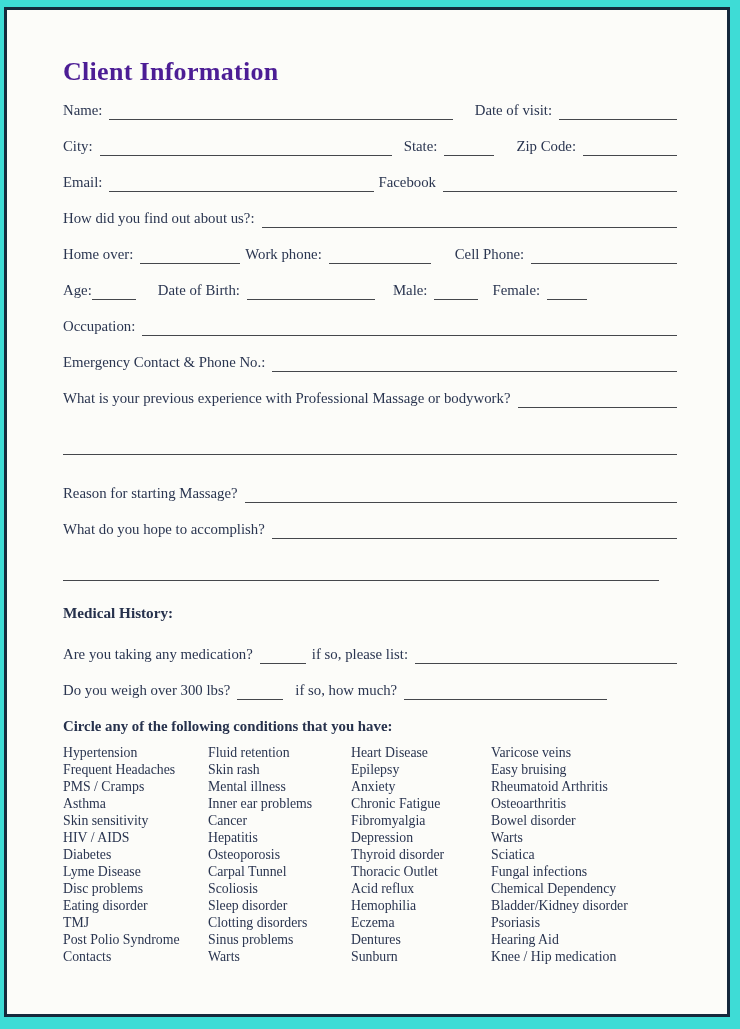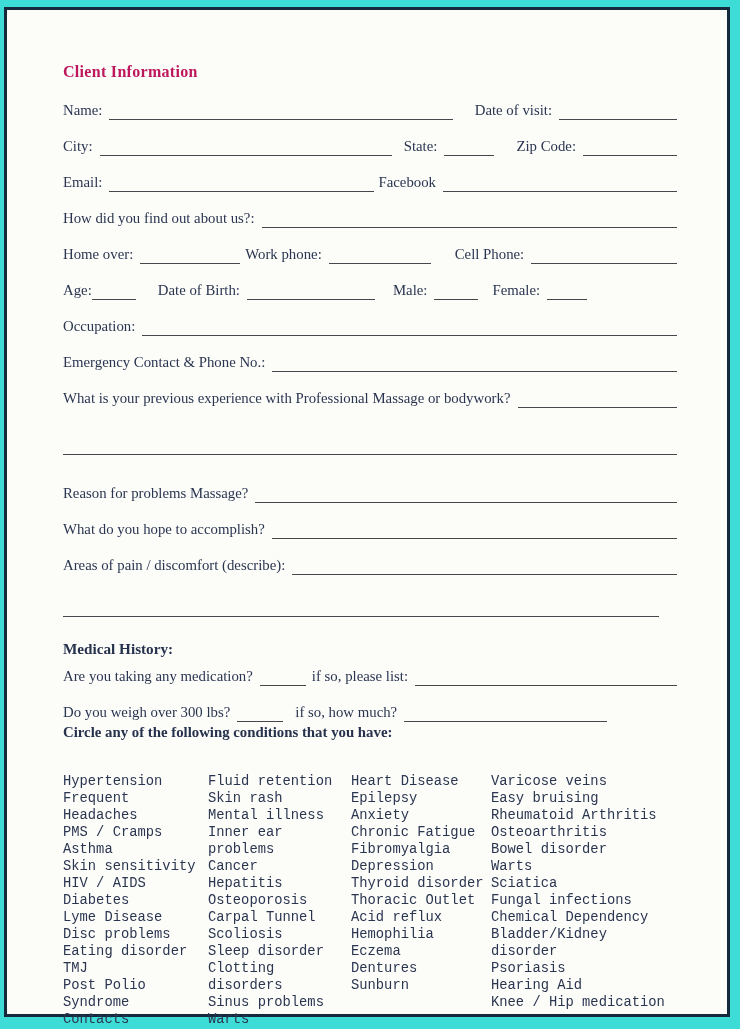--- a/index.html
+++ b/index.html
@@ -17,46 +17,46 @@
     font-family:"Liberation Serif", serif;
     color:var(--ink);
   }
   .page{
     position:absolute;top:7px;left:4px;right:10px;bottom:12px;
     background:var(--paper);
     border:3px solid var(--frame_line);
     padding:50px 50px 0 56px;
   }
   .title{
-    font-size:16px;font-weight:bold;color:#be185d;line-height:24px;letter-spacing:.3px;
+    font-size:26px;font-weight:bold;color:#4c1d95;line-height:24px;letter-spacing:.3px;
   }
   .row{
     display:flex;align-items:flex-end;margin-top:15px;height:21px;
     font-size:14.8px;white-space:nowrap;line-height:20px;
   }
   .lbl{padding-right:7px;flex:0 0 auto;}
   .line{
     border-bottom:1.4px solid var(--rule);
     height:19px;display:inline-block;flex:0 0 auto;
   }
   .flex1{flex:1 1 auto;}
   .hr{border-bottom:1.4px solid var(--rule);height:0;}
   .hr1{margin-top:46px;}
   .hr2{margin-top:41px;margin-right:18px;}
   .mh-heading{
     margin-top:22px;font-size:15.2px;font-weight:bold;
     line-height:20px;color:#26314c;
   }
-  .tight{margin-top:6px;}
+  .tight{margin-top:20px;}
   .circle-heading{
-    font-size:14.8px;font-weight:bold;line-height:21px;color:#26314c;
+    margin-top:16px;font-size:14.8px;font-weight:bold;line-height:21px;color:#26314c;
   }
   .cond-grid{
     display:grid;grid-template-columns:145px 143px 140px auto;
-    margin-top:30px;font-size:13.8px;font-family:Liberation Mono, monospace;
+    margin-top:7px;font-size:13.8px;
   }
   .cond{line-height:17px;}
   
   .gap-sm{margin-left:12px;}
   .gap-md{margin-left:22px;}
   .gap-lg{margin-left:24px;}
 </style>
 </head>
 <body>
 
@@ -123,33 +123,29 @@
     <span class="line flex1"></span>
   </div>
 
   <div class="row">
     <span class="lbl">What is your previous experience with Professional Massage or bodywork?</span>
     <span class="line flex1"></span>
   </div>
   <div class="hr hr1"></div>
 
   <div class="row" style="margin-top:27px;">
-    <span class="lbl">Reason for problems Massage?</span>
+    <span class="lbl">Reason for starting Massage?</span>
     <span class="line flex1"></span>
   </div>
 
   <div class="row">
     <span class="lbl">What do you hope to accomplish?</span>
     <span class="line flex1"></span>
   </div>
 
-  <div class="row">
-    <span class="lbl">Areas of pain / discomfort (describe):</span>
-    <span class="line flex1"></span>
-  </div>
   <div class="hr hr2"></div>
 
   <div class="mh-heading">Medical History:</div>
 
   <div class="row tight">
     <span class="lbl">Are you taking any medication?</span>
     <span class="line" style="width:46px;"></span>
     <span class="lbl" style="padding-left:6px;">if so, please list:</span>
     <span class="line flex1"></span>
   </div>

